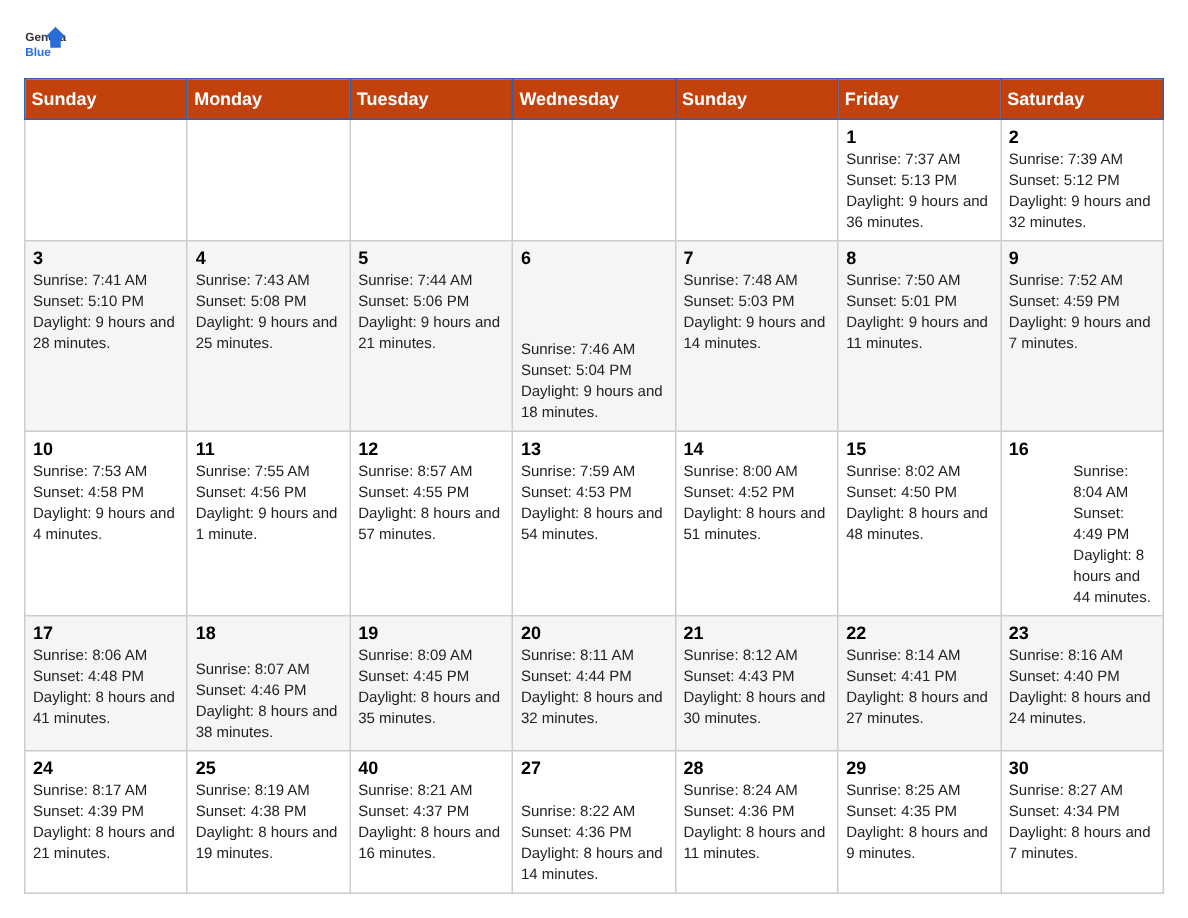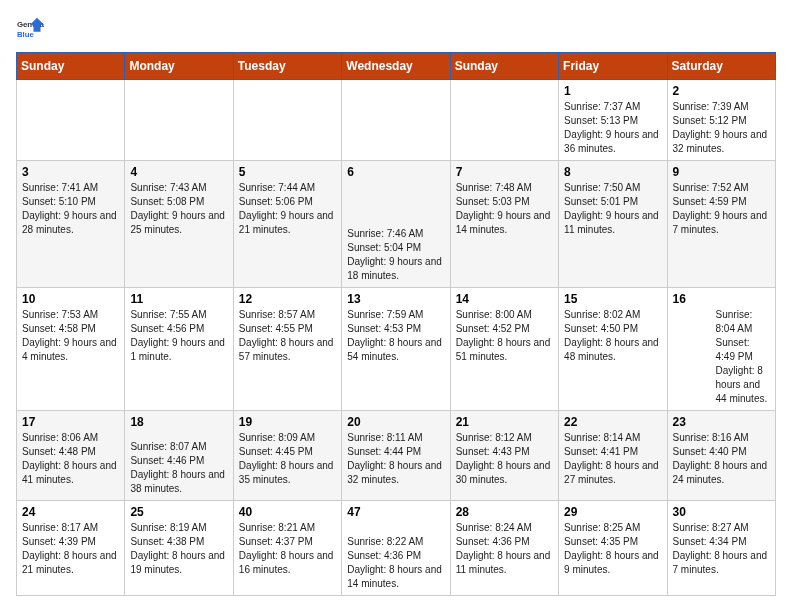--- a/index.html
+++ b/index.html
@@ -272,21 +272,21 @@
 Sunset: 4:38 PM
 Daylight: 8 hours and 19 minutes.</div>
         </td>
         <td>
           <span class="day-number">40</span>
           <div class="day-info" style="white-space: pre-line;">Sunrise: 8:21 AM
 Sunset: 4:37 PM
 Daylight: 8 hours and 16 minutes.</div>
         </td>
         <td>
-          <span class="day-number">47</span>
+          <span class="day-number">27</span>
           <div class="day-info" style="white-space: pre-line; margin-top: 16px;">Sunrise: 8:22 AM
 Sunset: 4:36 PM
 Daylight: 8 hours and 14 minutes.</div>
         </td>
         <td>
           <span class="day-number">28</span>
           <div class="day-info" style="white-space: pre-line;">Sunrise: 8:24 AM
 Sunset: 4:36 PM
 Daylight: 8 hours and 11 minutes.</div>
         </td>

